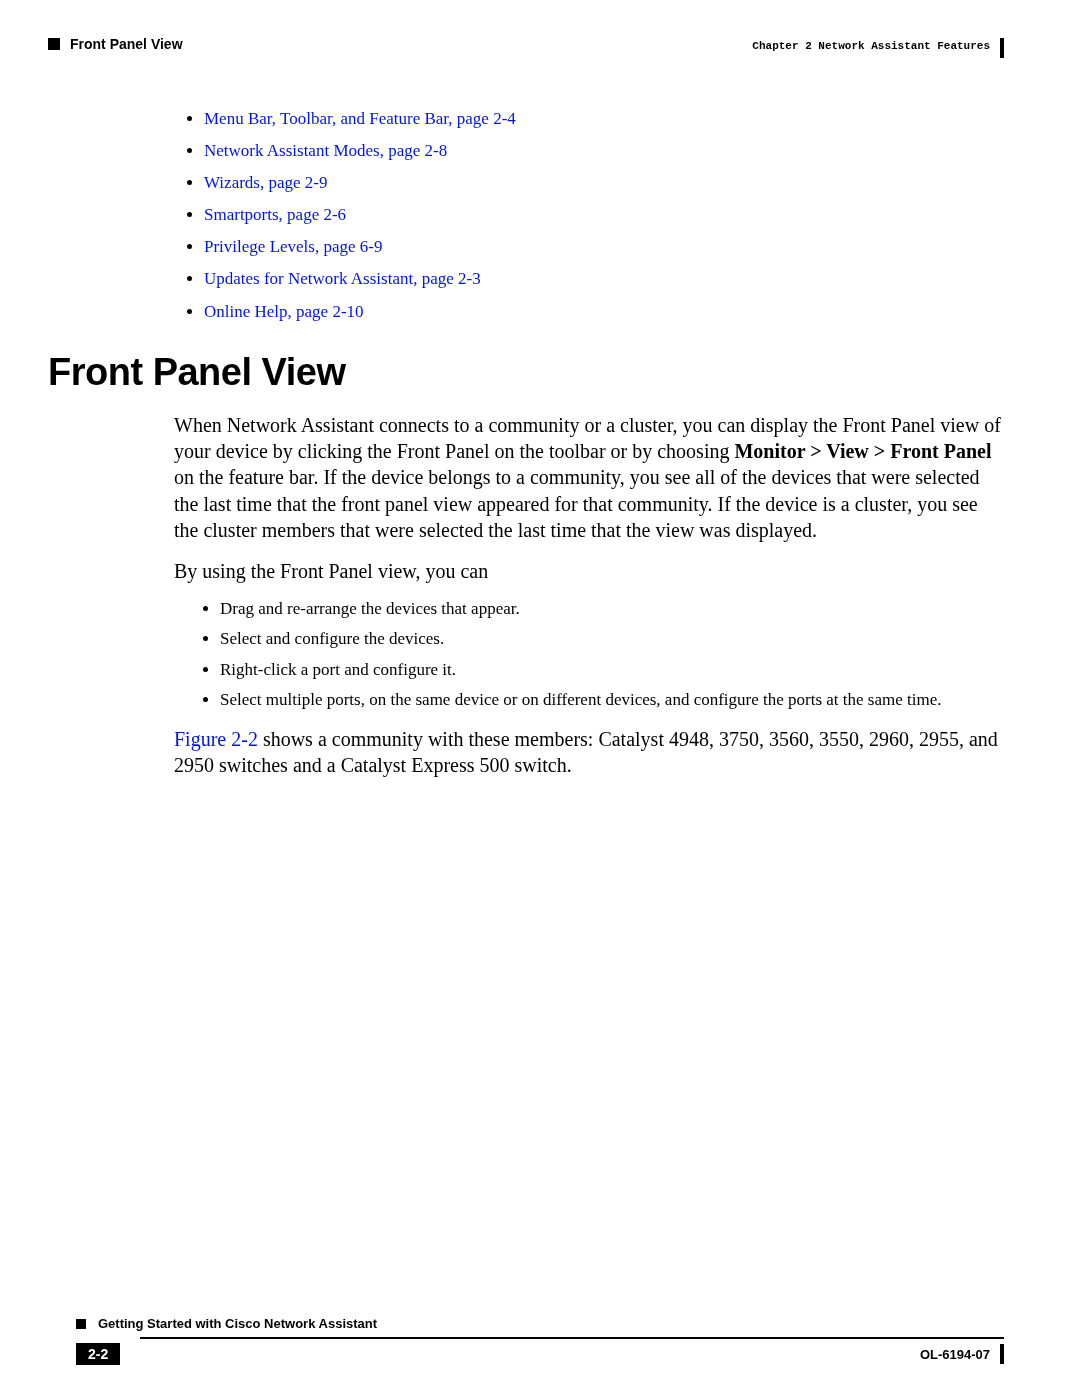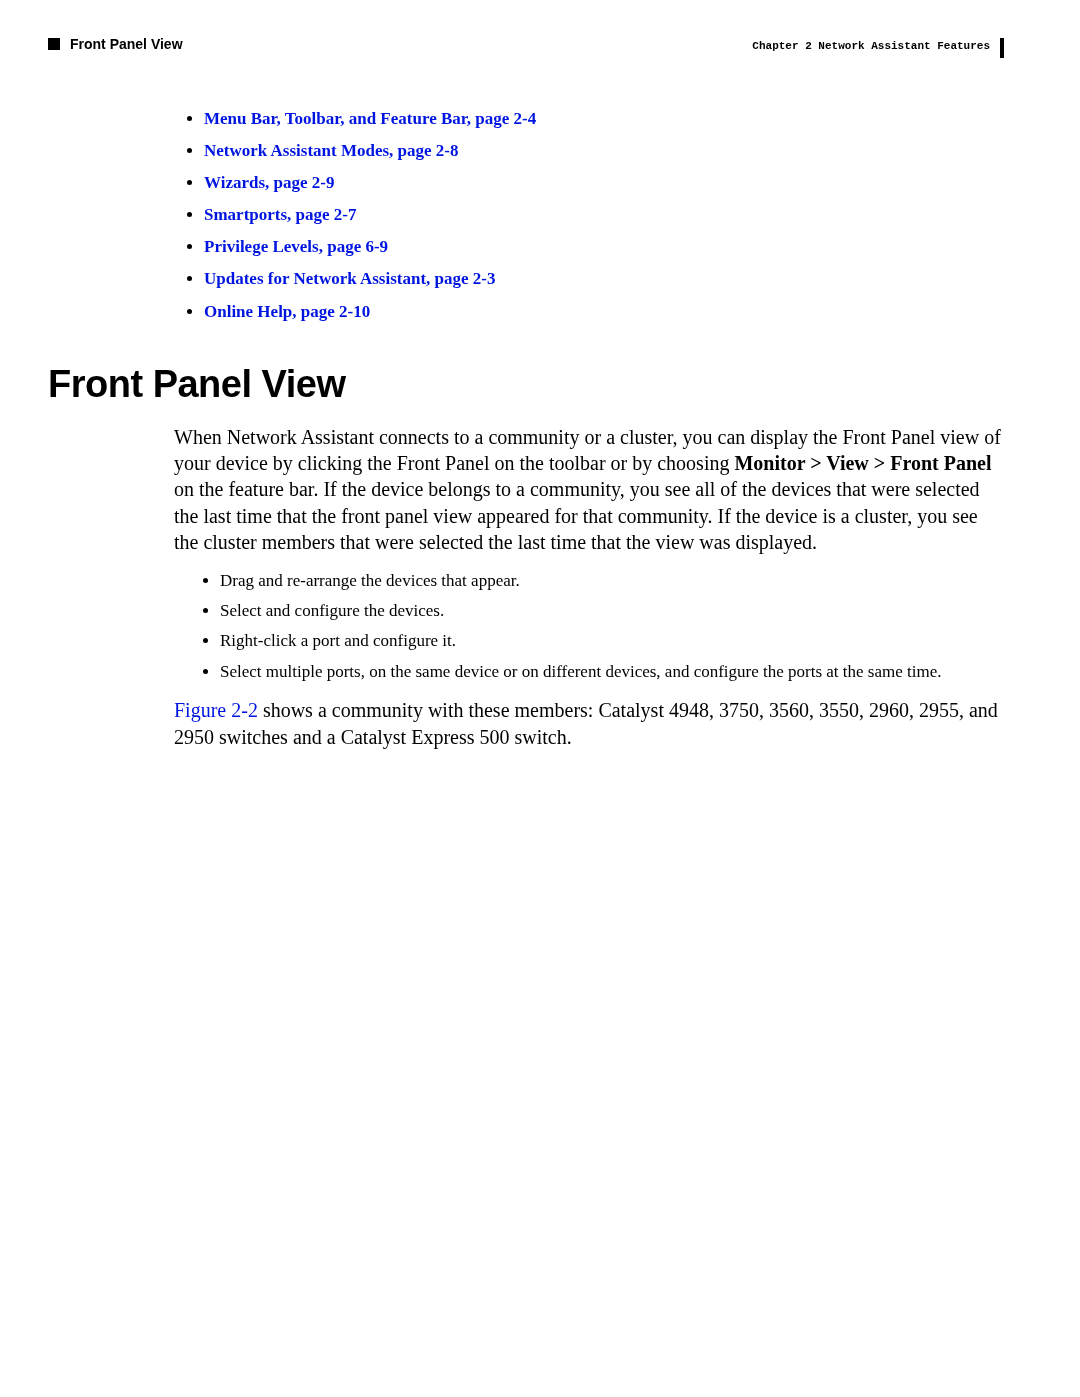--- a/index.html
+++ b/index.html
@@ -59,22 +59,21 @@
     .hdr-left::after {
       content: "";
       position: absolute;
       right: -820px; 
       display: none;
     }
 
     
     .toc {
       margin-left: 156px;
-      margin-bottom: 40px;
-      font-weight: bold;
+      margin-bottom: 28px;
     }
     .toc li {
       list-style: disc;
       margin-bottom: 10px;
       font-size: 17px;
       line-height: 1.3;
     }
     .toc li a {
       color: #0015e0;
       text-decoration: none;
@@ -176,36 +175,48 @@
       <span class="sqmark"></span>
       <span class="hdr-left-text">Front Panel View</span>
     </div>
     <div class="hdr-right">Chapter 2      Network Assistant Features</div>
   </div>
 
   <ul class="toc">
     <li><a href="#">Menu Bar, Toolbar, and Feature Bar, page 2-4</a></li>
     <li><a href="#">Network Assistant Modes, page 2-8</a></li>
     <li><a href="#">Wizards, page 2-9</a></li>
-    <li><a href="#">Smartports, page 2-7</a></li>
+    <li><a href="#">Smartports, page 2-6</a></li>
     <li><a href="#">Privilege Levels, page 6-9</a></li>
     <li><a href="#">Updates for Network Assistant, page 2-3</a></li>
     <li><a href="#">Online Help, page 2-10</a></li>
   </ul>
 
   <h1 class="section">Front Panel View</h1>
 
   <div class="body">
     <p>
       <span>When Network Assistant connects to a community or a cluster, you can display the Front Panel view of your device by clicking the Front Panel on the toolbar or by choosing </span><span class="bold">Monitor &gt; View &gt; Front Panel</span><span> on the feature bar. If the device belongs to a community, you see all of the devices that were selected the last time that the front panel view appeared for that community. If the device is a cluster, you see the cluster members that were selected the last time that the view was displayed.</span>
     </p>
+    <p>By using the Front Panel view, you can</p>
     <ul>
       <li>Drag and re-arrange the devices that appear.</li>
       <li>Select and configure the devices.</li>
       <li>Right-click a port and configure it.</li>
       <li>Select multiple ports, on the same device or on different devices, and configure the ports at the same time.</li>
     </ul>
     <p>
       <span class="link-inline">Figure 2-2</span><span> shows a community with these members: Catalyst 4948, 3750, 3560, 3550, 2960, 2955, and 2950 switches and a Catalyst Express 500 switch.</span>
     </p>
   </div>
 
+  <div class="ftr">
+    <div class="ftr-row1">
+      <span class="sqmark"></span>
+      <span class="ftr-title">Getting Started with Cisco Network Assistant</span>
+    </div>
+    <div class="ftr-line"></div>
+    <div class="ftr-row2">
+      <span class="page-badge">2-2</span>
+      <span class="doc-id">OL-6194-07</span>
+    </div>
+  </div>
 </div>
 
 </body></html>

